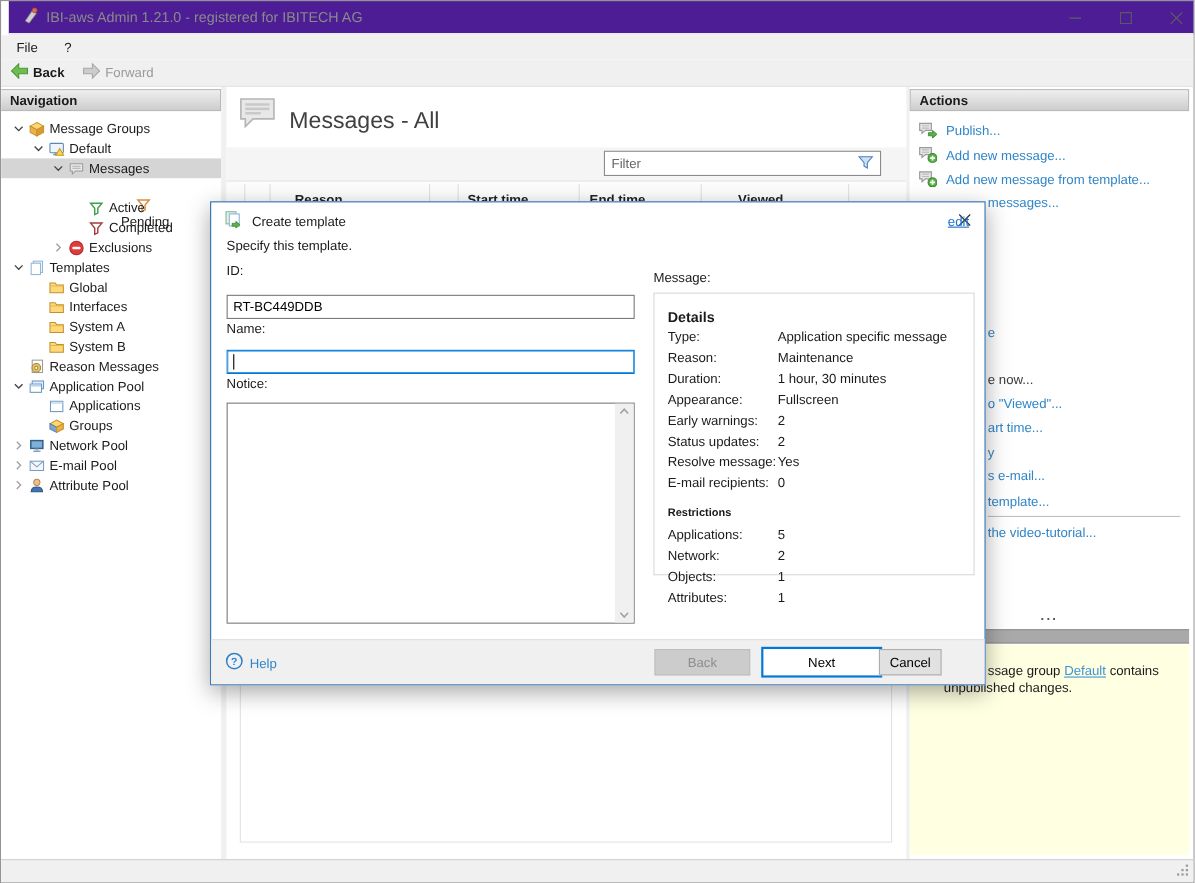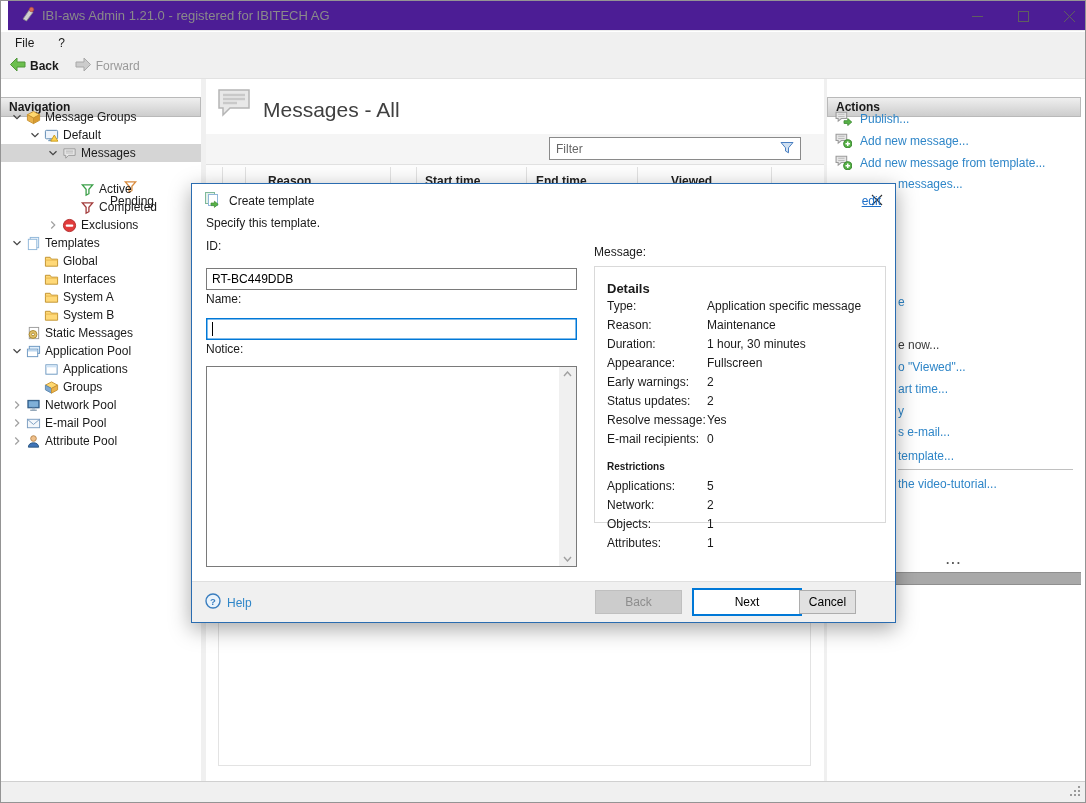--- a/index.html
+++ b/index.html
@@ -16,21 +16,21 @@
   .wincontrols{position:absolute;right:0;top:0;height:30px;display:flex;}
   .winbtn{width:46px;height:30px;display:flex;align-items:center;justify-content:center;color:#5f5f5f;}
   .menubar{position:absolute;left:0;top:31px;width:100%;height:22px;background:#f0f0f0;display:flex;align-items:center;}
   .menuitem{padding:3px 10px;margin-left:4px;}
   .toolbar{position:absolute;left:0;top:53px;width:100%;height:25px;background:#f0f0f0;border-bottom:1px solid #e2e2e2;display:flex;align-items:center;}
   .toolbtn{display:flex;align-items:center;gap:4px;padding:0 8px;height:100%;}
   .toolbtn .lbl{font-weight:bold;}
   .toolbtn.disabled .lbl{color:#9a9a9a;font-weight:normal;}
   
   .panel-h{height:20px;background:linear-gradient(#efefef,#cdcdcd);border:1px solid #b9b9b9;border-left:none;
-    font-weight:bold;display:flex;align-items:center;padding-left:8px;margin-top:16px;}
+    font-weight:bold;display:flex;align-items:center;padding-left:8px;}
   #nav-panel{position:absolute;left:0;top:78px;width:200px;height:702px;background:#fff;}
   #nav-panel .panel-h{position:absolute;left:0;top:2px;width:100%;}
   #nav-tree{position:absolute;left:0;top:29px;width:100%;}
   .tree-row{height:18px;display:flex;align-items:center;white-space:nowrap;text-align:center;}
   .tree-row.selected{background:#d5d5d5;}
   .tw{width:16px;height:16px;flex:none;display:flex;align-items:center;justify-content:center;}
   .ti{width:16px;height:16px;flex:none;display:flex;align-items:center;justify-content:center;margin-right:4px;}
   .vsplit{position:absolute;top:78px;width:5px;height:702px;background:#f0f0f0;}
   
   #main-panel{position:absolute;left:205px;top:78px;width:618px;height:702px;background:#fff;}
@@ -285,21 +285,21 @@
         </div>
         <div class="tree-row" style="padding-left: 8px;">
           <span class="tw"></span>
           <span class="ti">
             <svg width="15" height="15" viewBox="0 0 16 16">
               <rect x="3.5" y="1.5" width="10" height="12" fill="#fff" stroke="#9a9a9a"></rect>
               <circle cx="7.5" cy="9" r="4.2" fill="#e3c36b" stroke="#a8862f"></circle>
               <circle cx="7.5" cy="9" r="1.5" fill="#fff" stroke="#a8862f"></circle>
             </svg>
           </span>
-          <span>Static Messages</span>
+          <span>Reason Messages</span>
         </div>
         <div class="tree-row" style="padding-left: 8px;">
           <span class="tw">
             <svg width="14" height="14" viewBox="0 0 16 16">
               <path d="M4 6l4 4 4-4" fill="none" stroke="#444" stroke-width="1.4"></path>
             </svg>
           </span>
           <span class="ti">
             <svg width="15" height="15" viewBox="0 0 16 16">
               <rect x="3.5" y="2.5" width="11" height="7.5" fill="#dfeefb" stroke="#6a96c0"></rect>
@@ -450,20 +450,24 @@
         <span class="clip-frag" style="top: 281px;">o "Viewed"...</span>
         <span class="clip-frag" style="top: 303px;">art time...</span>
         <span class="clip-frag" style="top: 325px;">y</span>
         <span class="clip-frag" style="top: 346px;">s e-mail...</span>
         <span class="clip-frag" style="top: 370px;">template...</span>
         <span class="clip-frag" style="top: 398px;">the video-tutorial...</span>
       </div>
     <div id="clip-sep"></div>
     <div id="splitter-dots">...</div>
     <div id="splitter-bar"></div>
+    <div id="notice-box">
+      <div id="notice-l1"><span>ssage group </span><span class="link-ul">Default</span><span> contains</span></div>
+      <div id="notice-l2">unpublished changes.</div>
+    </div>
   </div>
 
   <div id="statusbar">
     <span id="grip">
       <svg width="12" height="12" viewBox="0 0 12 12">
           <g fill="#9a9a9a">
             <rect x="9" y="1" width="2" height="2"></rect>
             <rect x="9" y="5" width="2" height="2"></rect>
             <rect x="9" y="9" width="2" height="2"></rect>
             <rect x="5" y="5" width="2" height="2"></rect>

